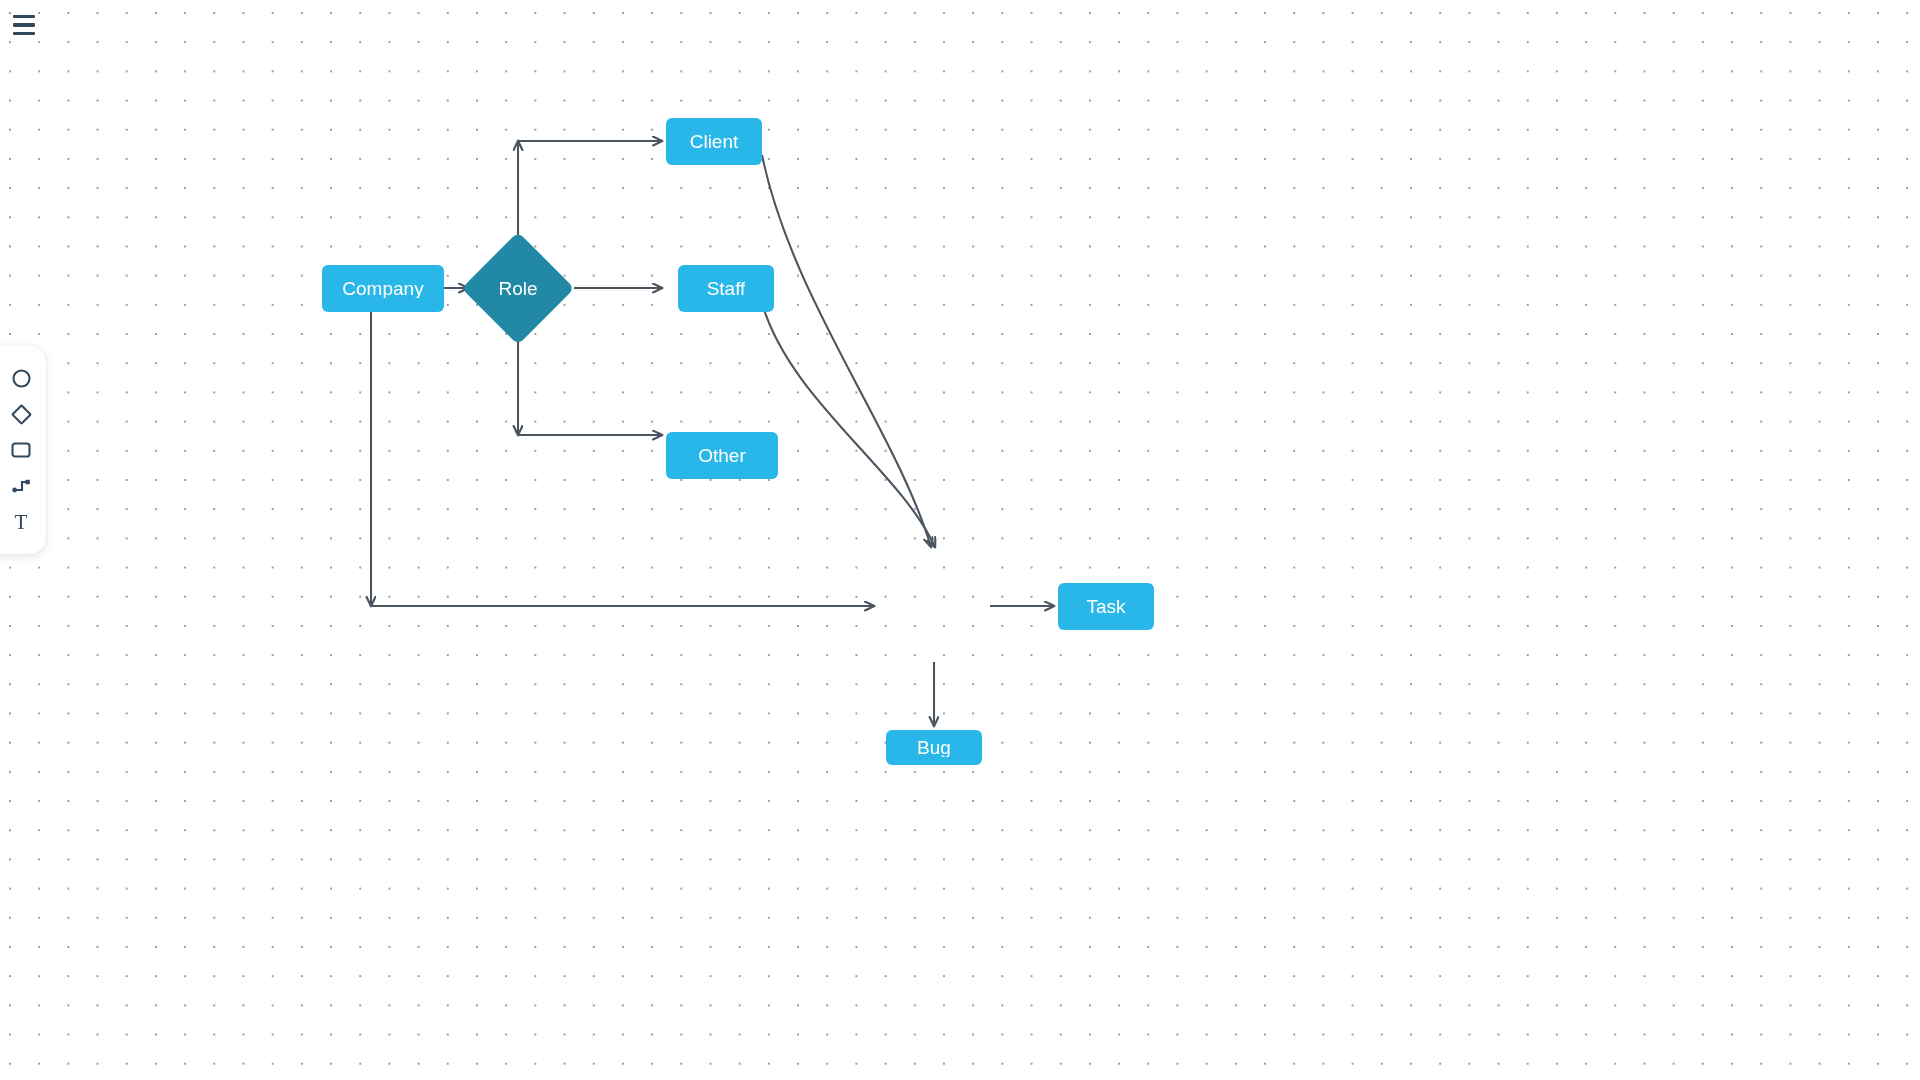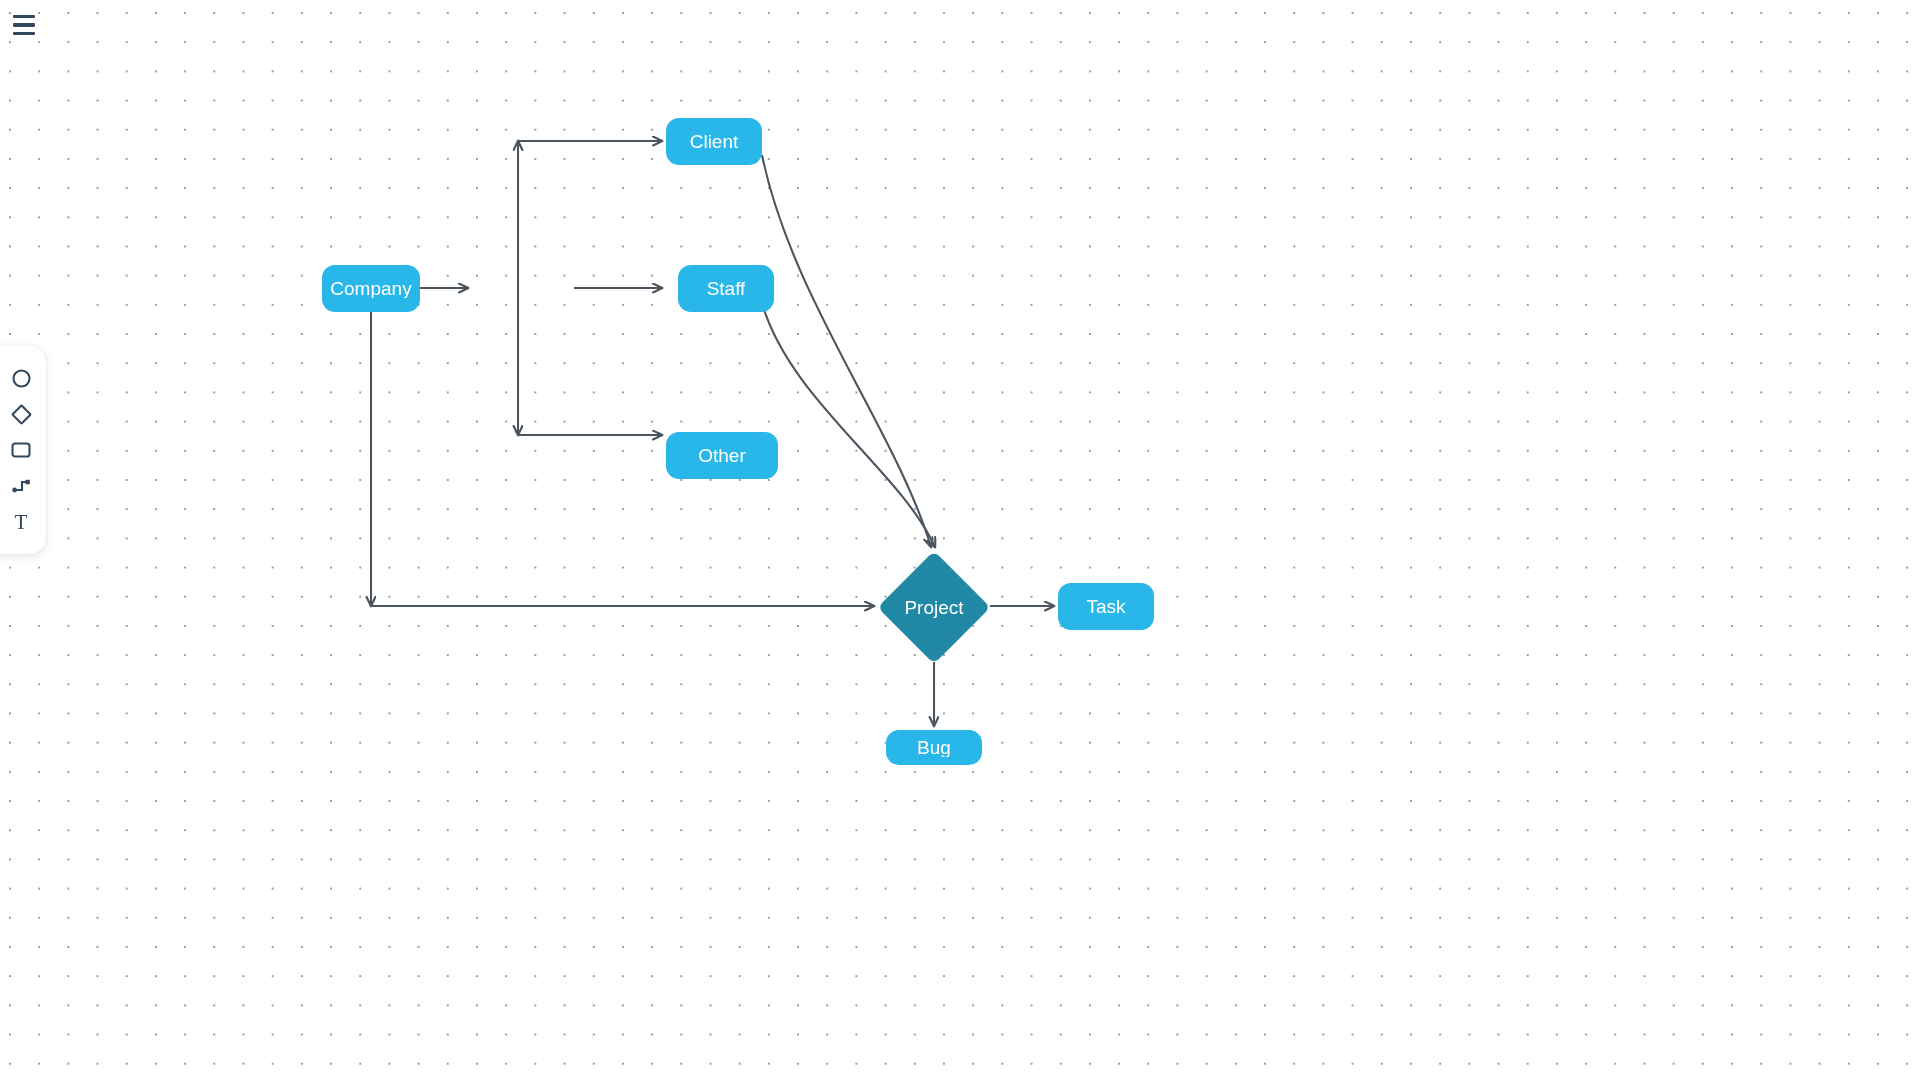--- a/index.html
+++ b/index.html
@@ -100,21 +100,21 @@
     align-items: center;
     justify-content: center;
     box-sizing: border-box;
     color: #ffffff;
     font-size: 19px;
     line-height: 1;
     white-space: nowrap;
     cursor: pointer;
   }
   .node.rect {
-    border-radius: 13px;
+    border-radius: 6px;
   }
   .node.rect .label {
     overflow: hidden;
     text-overflow: clip;
   }
   .node.diamond {
     background: transparent;
   }
   .node.diamond .dshape {
     position: absolute;
@@ -196,41 +196,41 @@
         <path d="M762,155 C792,300 896,430 931,547" marker-end="url(#ah)"></path>
 
         <path d="M762,303 C790,400 900,470 935,547" marker-end="url(#ah)"></path>
 
         <path d="M990,606 L1054,606" marker-end="url(#ah)"></path>
 
         <path d="M934,662 L934,726" marker-end="url(#ah)"></path>
       </g>
     </svg>
 
-    <div class="node rect" style="left:322px; top:265px; width:98px; height:47px; background:#29b6e8;">
+    <div class="node rect" style="left:322px; top:265px; width:122px; height:47px; background:#29b6e8;">
       <span class="label">Company</span>
     </div>
 
+    <div class="node diamond" style="left:462px; top:232px; width:112px; height:112px;">
+      <div class="dshape" style="background:#2189a6;"></div>
+      <span class="label">Role</span>
+    </div>
 
     <div class="node rect" style="left:666px; top:118px; width:96px; height:47px; background:#29b6e8;">
       <span class="label">Client</span>
     </div>
 
     <div class="node rect" style="left:666px; top:265px; width:96px; height:47px; background:#29b6e8;margin-left:12px;">
       <span class="label">Staff</span>
     </div>
 
     <div class="node rect" style="left:666px; top:432px; width:112px; height:47px; background:#29b6e8;">
       <span class="label">Other</span>
     </div>
 
-    <div class="node diamond" style="left:878px; top:551px; width:112px; height:112px;">
-      <div class="dshape" style="background:#2189a6;"></div>
-      <span class="label">Project</span>
-    </div>
 
     <div class="node rect" style="left:1058px; top:583px; width:96px; height:47px; background:#29b6e8;">
       <span class="label">Task</span>
     </div>
 
     <div class="node rect" style="left:886px; top:730px; width:96px; height:35px; background:#29b6e8;">
       <span class="label">Bug</span>
     </div>
 
   </div>

